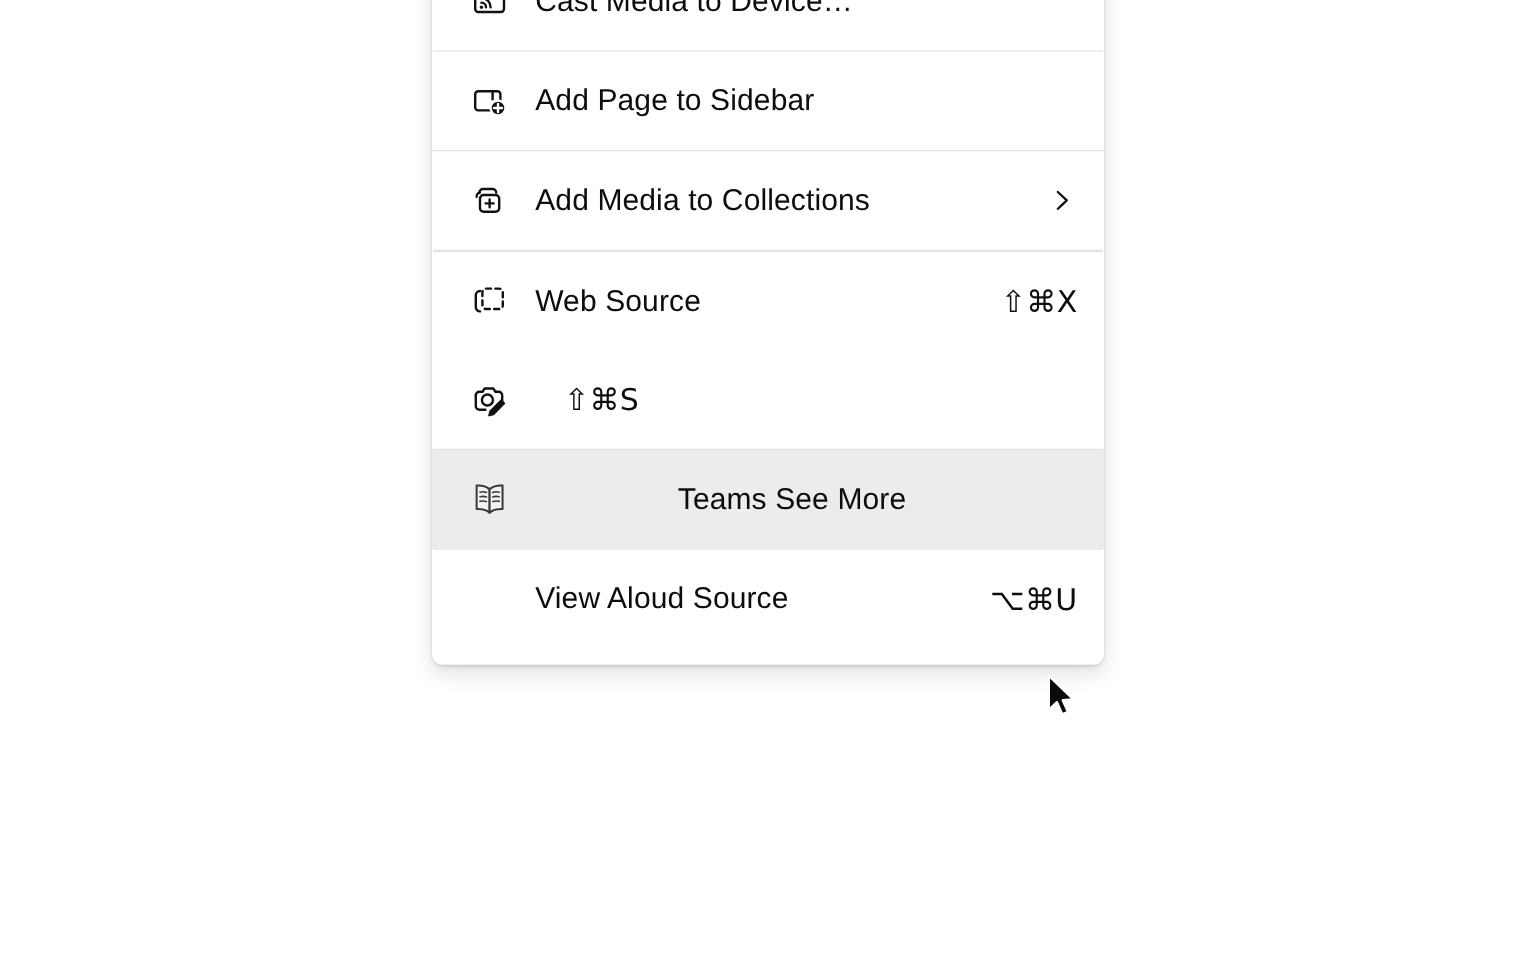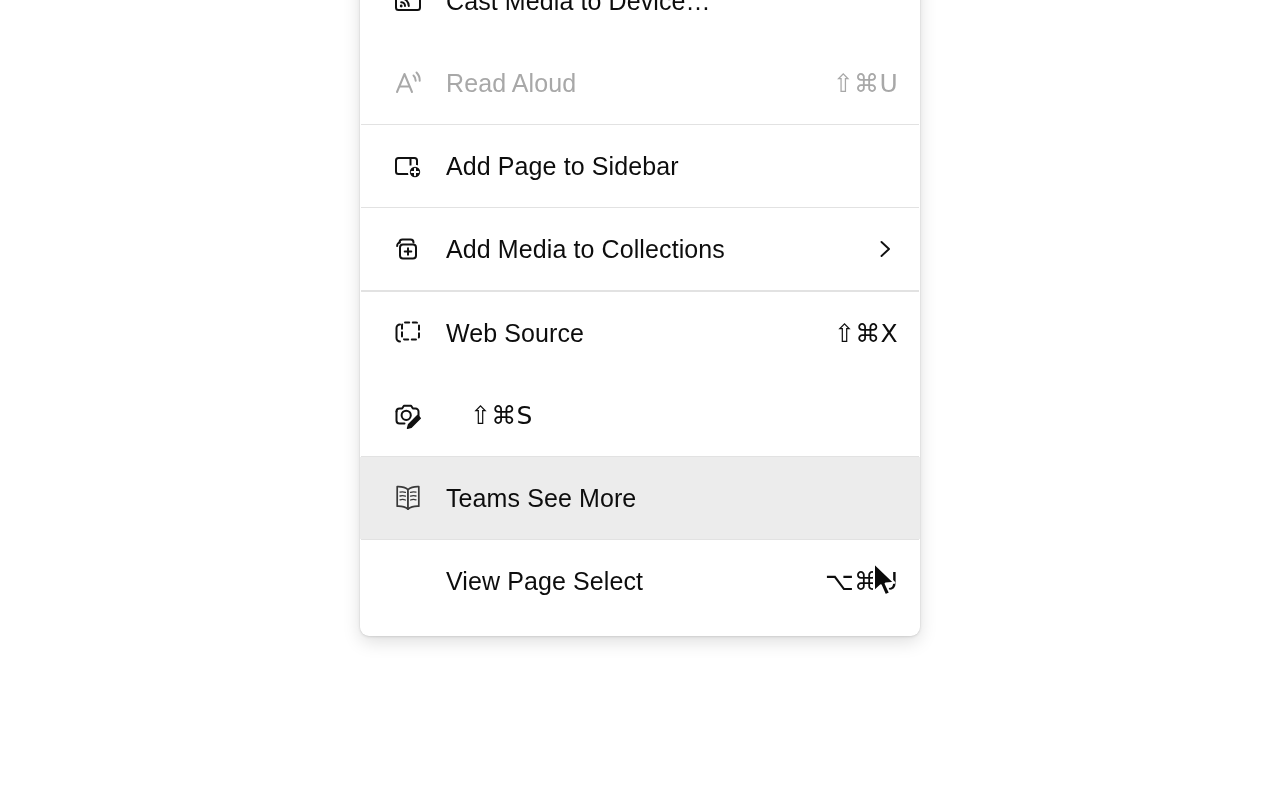--- a/index.html
+++ b/index.html
@@ -47,21 +47,21 @@
   .menu-item {
     position: relative;
     display: flex;
     align-items: center;
     height: 82px;
     padding: 0 22px 0 30px;
     box-sizing: border-box;
     cursor: default;
     user-select: none;
   }
-  .menu-item.highlighted { background: #ececec; }
+  .menu-item.highlighted { background: #ececec; text-align: center; }
 
   .item-icon {
     width: 36px;
     height: 36px;
     flex: 0 0 36px;
     display: flex;
     align-items: center;
     justify-content: center;
     margin-right: 20px;
   }
@@ -128,32 +128,20 @@
             <path d="M8 21.5 a0 0 0 0 1 0 0" stroke="none"></path>
             <circle cx="9.2" cy="21" r="1.4" fill="#111" stroke="none"></circle>
             <path d="M9.2 17.2 a3.8 3.8 0 0 1 3.8 3.8" stroke-linecap="round"></path>
             <path d="M9.2 13.4 a7.6 7.6 0 0 1 7.6 7.6" stroke-linecap="round"></path>
           </svg>
         </span>
         <span class="item-label">Cast Media to Device…</span>
         <span class="item-shortcut"></span>
       </div>
 
-      <div class="menu-item disabled">
-        <span class="item-icon">
-          <svg width="32" height="32" viewBox="0 0 32 32" fill="none" stroke="#a8a8a8" stroke-width="2">
-            <path d="M5 25 L12.5 7 L20 25" stroke-linecap="round" stroke-linejoin="round"></path>
-            <path d="M8.2 19.5 H16.8" stroke-linecap="round"></path>
-            <path d="M21.5 8.5 a7 7 0 0 1 2.2 5.2" stroke-linecap="round"></path>
-            <path d="M24.5 5.5 a11 11 0 0 1 3.2 8.2" stroke-linecap="round"></path>
-          </svg>
-        </span>
-        <span class="item-label">Read Aloud</span>
-        <span class="item-shortcut">⇧⌘U</span>
-      </div>
 
     </div>
 
     <div class="separator"></div>
 
     <div class="menu-group">
       <div class="menu-item">
         <span class="item-icon">
           <svg width="32" height="32" viewBox="0 0 32 32" fill="none" stroke="#111" stroke-width="2">
             <rect x="4" y="8" width="21" height="16" rx="2.5"></rect>
@@ -242,21 +230,21 @@
         <span class="item-shortcut"></span>
       </div>
     </div>
 
     <div class="separator"></div>
 
     <div class="menu-group">
 
       <div class="menu-item">
         <span class="item-icon"></span>
-        <span class="item-label">View Page Select</span>
+        <span class="item-label">View Aloud Source</span>
         <span class="item-shortcut">⌥⌘U</span>
       </div>
 
 
     </div>
 
   </div>
 
   <div class="cursor">
     <svg width="26" height="40" viewBox="0 0 26 40">

